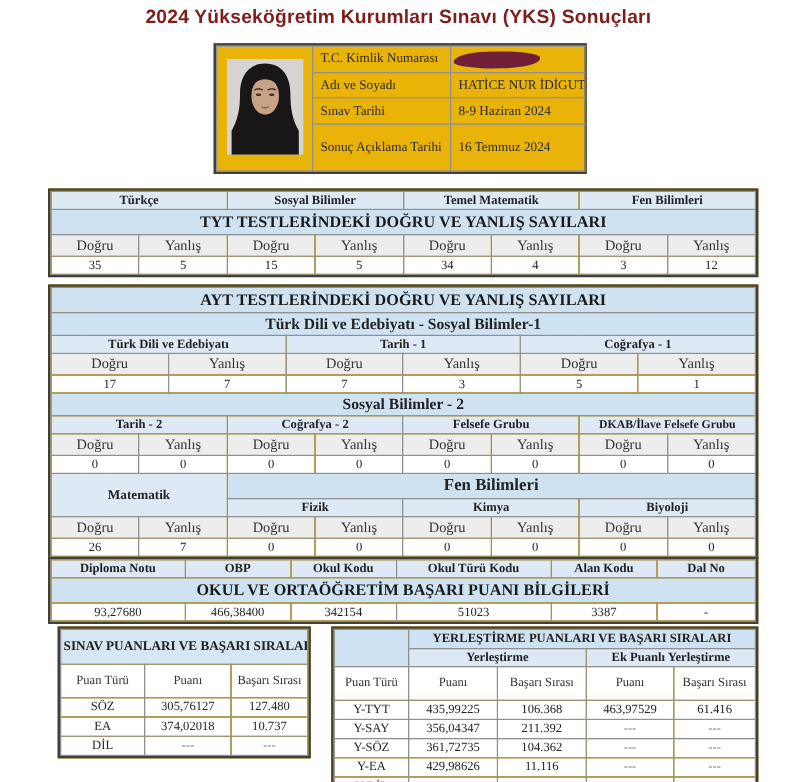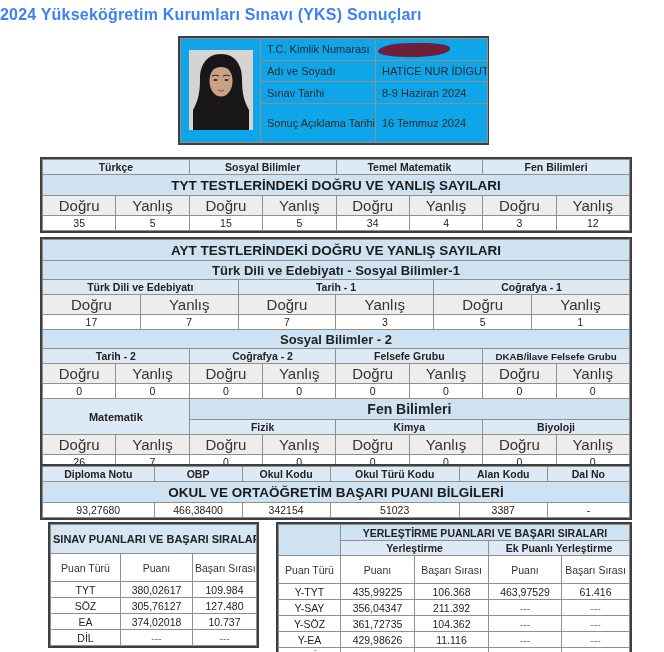--- a/index.html
+++ b/index.html
@@ -9,45 +9,45 @@
     width: 664px; height: 652px;
     background: #ffffff;
     font-family: "Liberation Sans", sans-serif;
     color: #1f1f1f;
     overflow: hidden;
   }
   .abs { position: absolute; }
 
   #main-title {
     top: 6px; left: 0; width: 664px;
-    text-align: left;
-    font-size: 16px; font-weight: bold; color: #3b82f6;
+    text-align: center;
+    font-size: 16px; font-weight: bold; color: #7f1d1d;
     letter-spacing: 0.2px;
   }
 
   table { border-collapse: collapse; table-layout: fixed; width: 100%; }
   td {
     border: 1px solid #8f8f8f;
     text-align: center;
     font-size: 10.5px;
     color: #222;
     padding: 1px 2px;
     overflow: hidden;
     white-space: nowrap;
   }
-  .tbl { border: 2px solid #3f3f3f; background: #0ea5e9; }
+  .tbl { border: 2px solid #3f3f3f; background: #eab308; font-family: Liberation Serif, serif; }
 
   .hdr-main {
     background: #cfe2f1;
     font-weight: bold; font-size: 13.5px; color: #1a1a1a;
     height: 21px;
   }
   .hdr-sub  { background: #cfe2f1; font-weight: bold; font-size: 13px; height: 19px; }
   .subject  { background: #ddeaf6; font-weight: bold; font-size: 10.5px; height: 15px; }
-  .lblrow   { background: #ededed; font-size: 15px; color: #333; height: 14px; }
+  .lblrow   { background: #ededed; font-size: 12px; color: #333; height: 14px; }
   .datarow  { background: #ffffff; font-size: 10.5px; height: 15px; }
   .fen-title{ background: #cfe2f1; font-weight: bold; font-size: 14px; height: 21px; }
   .math-cell{ background: #ddeaf6; font-weight: bold; font-size: 11px; }
 
   
   #info-wrap { left: 178px; top: 36px; width: 311px; }
   #info-wrap td { text-align: left; padding: 2px 6px; font-size: 11px; color: #2a2a2a; }
   .info-label { color: #333; }
   .photo-cell { text-align: center !important; vertical-align: middle; padding: 2px !important; }
   #redaction {
@@ -327,25 +327,20 @@
       <tbody>
           <tr>
             <td class="score-title" colspan="3">SINAV PUANLARI VE BAŞARI SIRALARI</td>
           </tr>
       <tr>
         <td class="colhead">Puan Türü</td>
         <td class="colhead">Puanı</td>
         <td class="colhead">Başarı Sırası</td>
       </tr>
       <tr>
-        <td class="datarow" style="height:16px">TYT</td>
-        <td class="datarow">380,02617</td>
-        <td class="datarow">109.984</td>
-      </tr>
-      <tr>
         <td class="datarow" style="height:16px">SÖZ</td>
         <td class="datarow">305,76127</td>
         <td class="datarow">127.480</td>
       </tr>
       <tr>
         <td class="datarow" style="height:16px">EA</td>
         <td class="datarow">374,02018</td>
         <td class="datarow">10.737</td>
       </tr>
       <tr>

